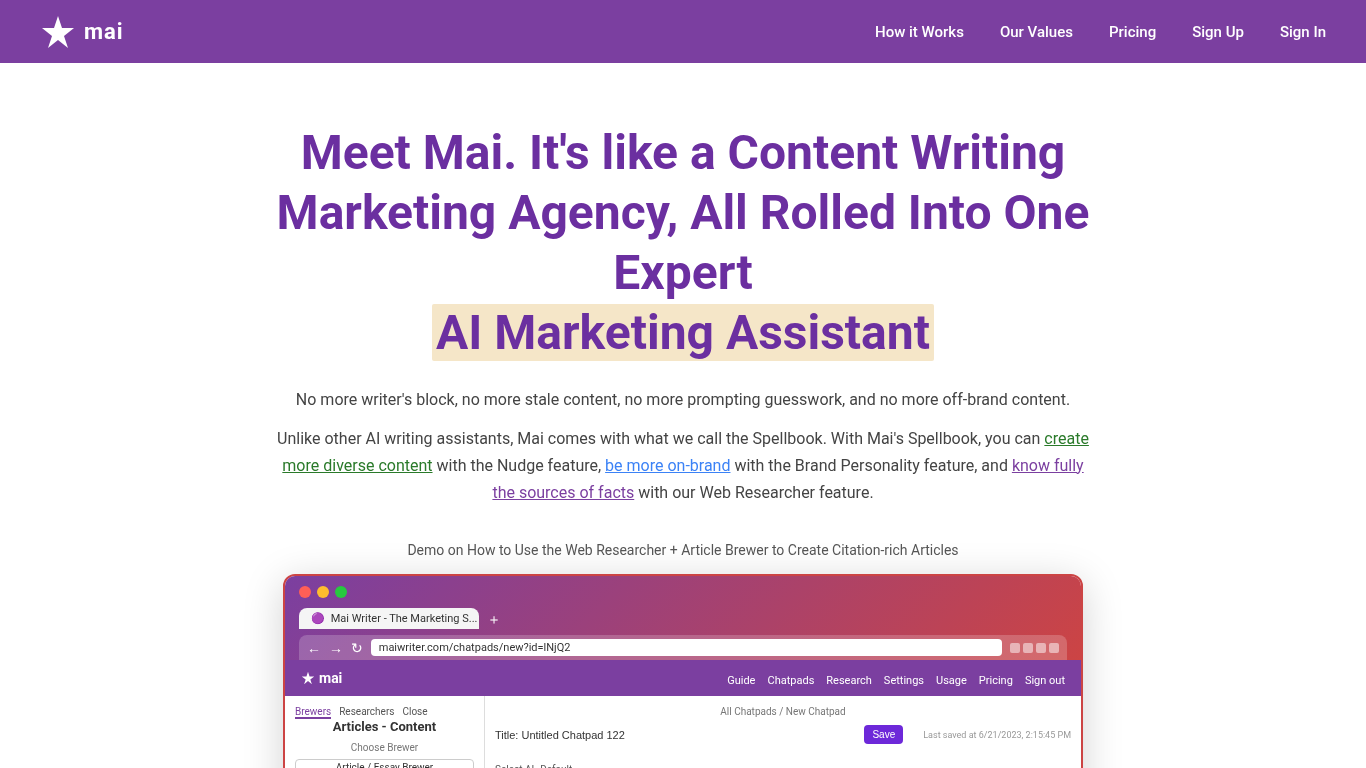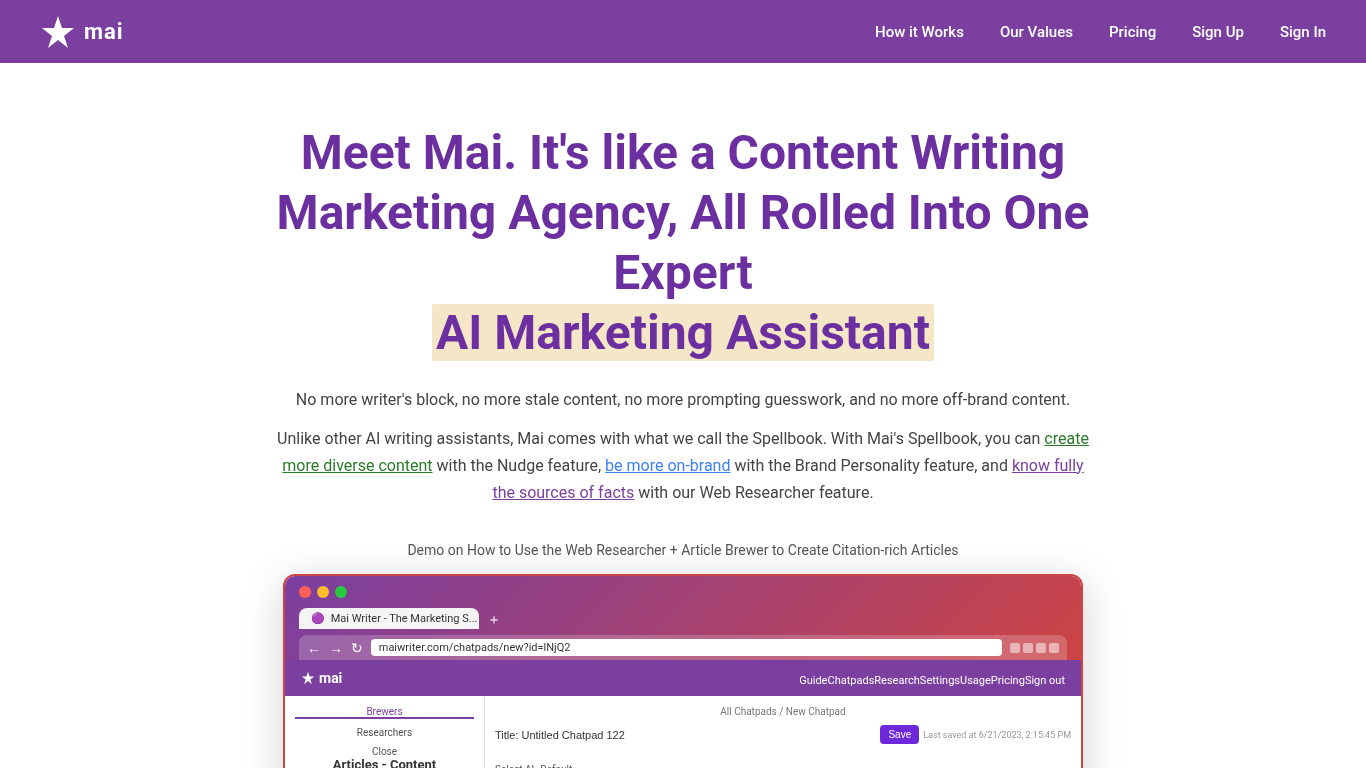--- a/index.html
+++ b/index.html
@@ -240,20 +240,21 @@
       color: #fff;
       font-weight: 700;
       font-size: 14px;
       display: flex;
       align-items: center;
       gap: 4px;
     }
 
     .app-nav-links {
       display: flex;
+      gap: 12px;
       list-style: none;
     }
 
     .app-nav-links a {
       color: #fff;
       font-size: 11px;
       text-decoration: none;
     }
 
     
@@ -270,21 +271,20 @@
       padding: 10px;
       flex-shrink: 0;
     }
 
     .sidebar-tab-bar {
       display: flex;
       gap: 8px;
       font-size: 10px;
       color: #555;
       margin-bottom: 0;
-      flex-direction: column;
     }
 
     .sidebar-tab-bar span.active-tab {
       color: #7b3fa0;
       border-bottom: 2px solid #7b3fa0;
     }
 
     .spellbook-title {
       font-size: 13px;
       font-weight: 700;
@@ -317,21 +317,21 @@
 
     .chatpad-breadcrumb {
       font-size: 10px;
       color: #777;
       margin-bottom: 8px;
     }
 
     .chatpad-title-row {
       display: flex;
       align-items: center;
-      gap: 4px;
+      gap: 20px;
       margin-bottom: 20px;
     }
 
     .chatpad-title-input {
       font-size: 11px;
       color: #333;
       border: none;
       outline: none;
       flex: 1;
     }

